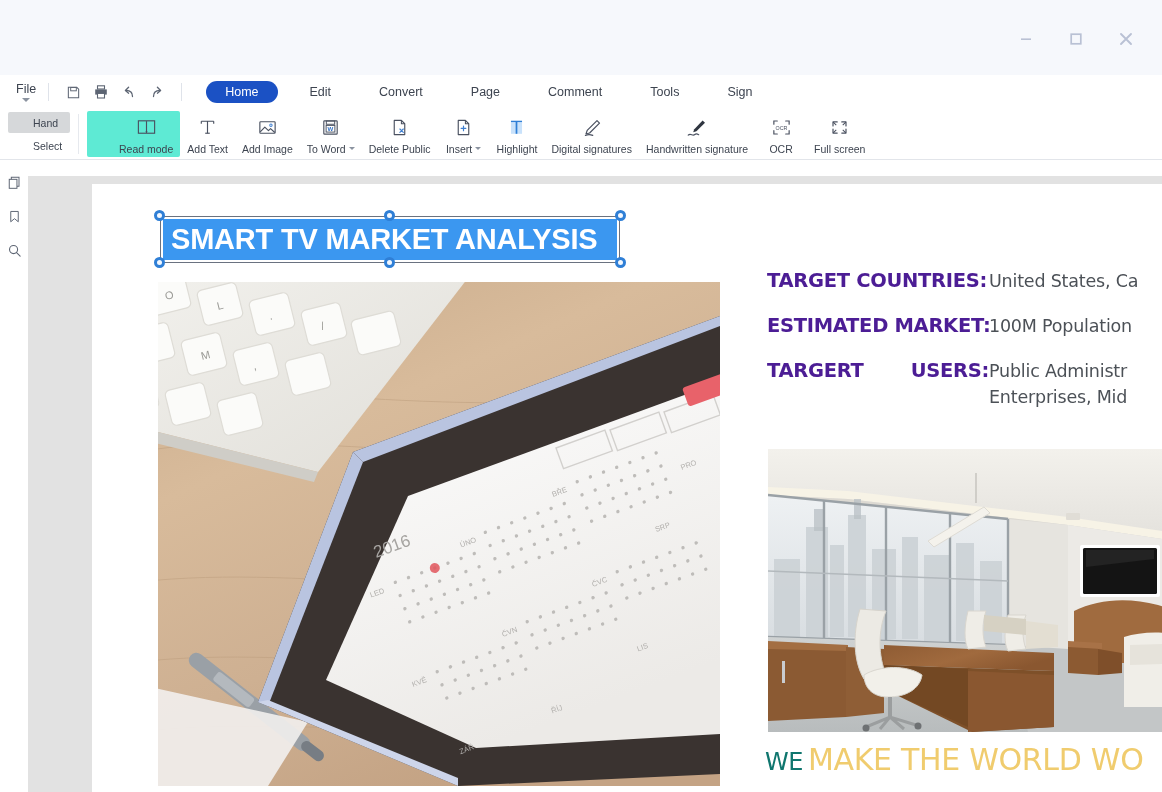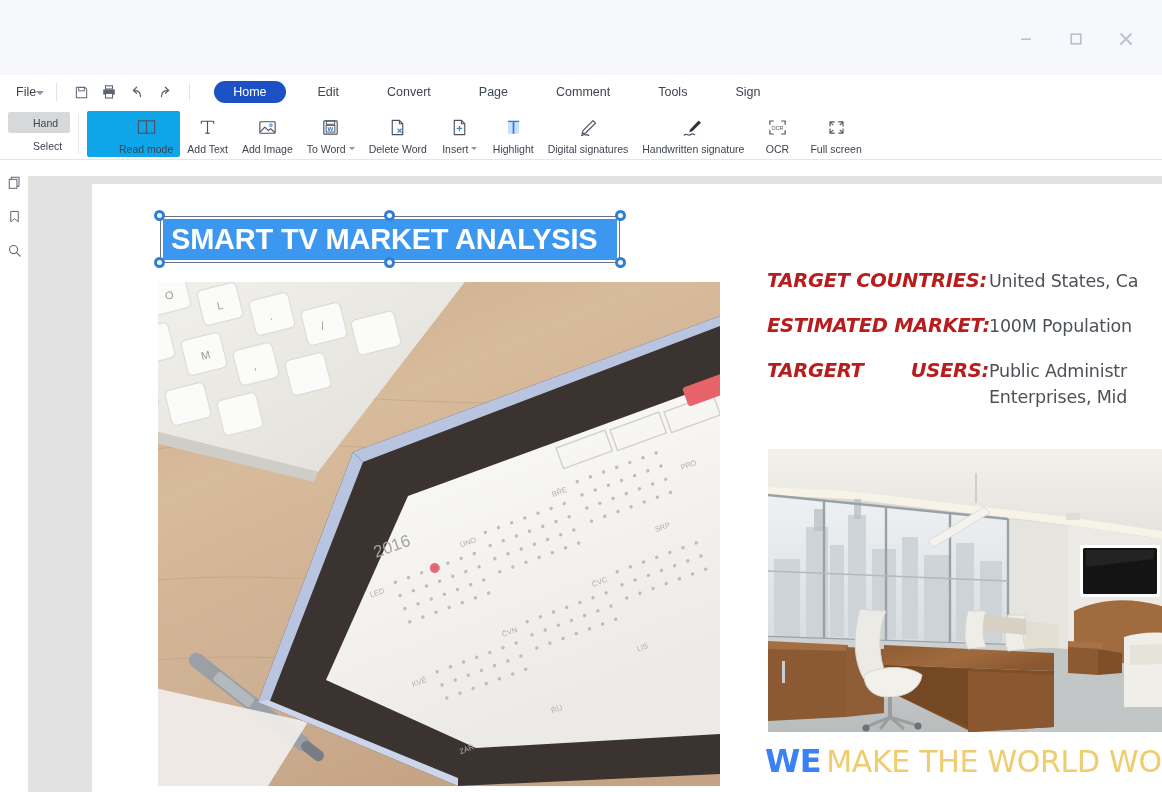--- a/index.html
+++ b/index.html
@@ -28,20 +28,21 @@
   
   .menurow {
     position: absolute; left: 0; top: 75px; width: 1162px; height: 34px;
     background: #ffffff;
     display: flex; align-items: center;
   }
   .file-menu {
     display: flex; align-items: center; 
     margin-left: 16px; font-size: 12.5px; color: #3d4450;
     cursor: default;
+    flex-direction: column;
   }
   .caret-dn {
     width: 0; height: 0; border-left: 4px solid transparent; border-right: 4px solid transparent;
     border-top: 4px solid #8b93a0; margin-top: 2px;
   }
   .qsep { width: 1px; height: 18px; background: #dfe3ea; margin: 0 12px; }
   .qicons { display: flex; align-items: center; gap: 4px; }
   .qicon { width: 24px; height: 24px; display: flex; align-items: center; justify-content: center; cursor: default; }
   .tabs { display: flex; align-items: center; gap: 16px; margin-left: 12px; }
   .tab {
@@ -63,21 +64,21 @@
   .modebtn {
     display: flex; align-items: center; gap: 5px; padding: 2px 20px; font-size: 10.5px;
     color: #3d4450; border-radius: 2px; cursor: default; height: 21px;
   }
   .modebtn.active { background: #d6d8da; }
   .ribsep { width: 1px; height: 40px; background: #e6e9ee; margin: 0 8px; }
   .bigbtn {
     display: flex; flex-direction: column; align-items: center; justify-content: space-between;
     min-width: 52px; padding: 3px 7px 2px; cursor: default; border-radius: 2px;
   }
-  .bigbtn.active { background: #0ea5e9; height: 46px; justify-content: center; padding-left: 32px; }
+  .bigbtn.active { background: #5eead4; height: 46px; justify-content: center; padding-left: 32px; }
   .bigbtn .ico { height: 26px; display: flex; align-items: center; justify-content: center; }
   .bigbtn .lbl {
     font-size: 10.5px; color: #3d4450; margin-top: 2px; white-space: nowrap;
     display: flex; align-items: center; gap: 3px;
   }
   .mini-caret {
     width: 0; height: 0; border-left: 3.5px solid transparent; border-right: 3.5px solid transparent;
     border-top: 3.5px solid #8b93a0; display: inline-block;
   }
 
@@ -128,35 +129,35 @@
   
   .photo-office {
     position: absolute; left: 676px; top: 265px; width: 420px; height: 283px;
     overflow: hidden; background: #d9dcdd;
   }
 
   .info-block { position: absolute; left: 675px; top: 85px; width: 530px; }
   .info-row { display: flex; align-items: baseline; margin-bottom: 22px; }
   .info-label {
     font-family: "DejaVu Sans", sans-serif;
-    font-size: 19.5px; font-weight: 600; color: #b91c1c; white-space: nowrap;
-    width: 222px; flex: none; letter-spacing: -0.3px; font-style: italic;
+    font-size: 19.5px; font-weight: 600; color: #4c1d95; white-space: nowrap;
+    width: 222px; flex: none; letter-spacing: -0.3px;
   }
   .info-label.spread { display: flex; justify-content: space-between; width: 222px; }
   .info-value {
     font-family: "DejaVu Sans", sans-serif;
     font-size: 17.5px; color: #4c5157; white-space: nowrap; letter-spacing: -0.2px;
   }
   .info-value.l2 { margin-top: 6px; display: block; }
 
   .tagline {
     position: absolute; left: 673px; top: 558px; white-space: nowrap;
     font-family: "DejaVu Sans", sans-serif;
   }
-  .tag-we { font-size: 32px; font-weight: bold; color: #3b82f6; letter-spacing: -0.5px; }
+  .tag-we { font-size: 24px; font-weight: normal; color: #0f766e; letter-spacing: -0.5px; }
   .tag-rest { font-size: 30px; font-weight: 500; color: #f0cc6e; letter-spacing: -0.3px; margin-left: 5px; }
 </style>
 </head>
 <body>
 
 <div class="app">
 
   <div class="titlebar">
     <div class="winbtns">
       <div class="winbtn">
@@ -289,21 +290,21 @@
     </div>
 
     <div class="bigbtn">
       <span class="ico">
         <svg width="21" height="21" viewBox="0 0 22 22">
           <path d="M5.5 3.6 H13 L16.5 7.1 V18.4 H5.5 Z" fill="none" stroke="#4a5160" stroke-width="1.2" stroke-linejoin="round"></path>
           <path d="M13 3.7 V7.1 H16.4" fill="none" stroke="#4a5160" stroke-width="1.1"></path>
           <path d="M11.4 12.6 L15 16.2 M15 12.6 L11.4 16.2" stroke="#3f7fd0" stroke-width="1.2" stroke-linecap="round"></path>
         </svg>
       </span>
-      <span class="lbl">Delete Word</span>
+      <span class="lbl">Delete Public</span>
     </div>
 
     <div class="bigbtn">
       <span class="ico">
         <svg width="21" height="21" viewBox="0 0 22 22">
           <path d="M5.5 3.6 H13 L16.5 7.1 V18.4 H5.5 Z" fill="none" stroke="#4a5160" stroke-width="1.2" stroke-linejoin="round"></path>
           <path d="M13 3.7 V7.1 H16.4" fill="none" stroke="#4a5160" stroke-width="1.1"></path>
           <path d="M11 9.4 V14.4 M8.5 11.9 H13.5" stroke="#3f7fd0" stroke-width="1.25" stroke-linecap="round"></path>
         </svg>
       </span>

